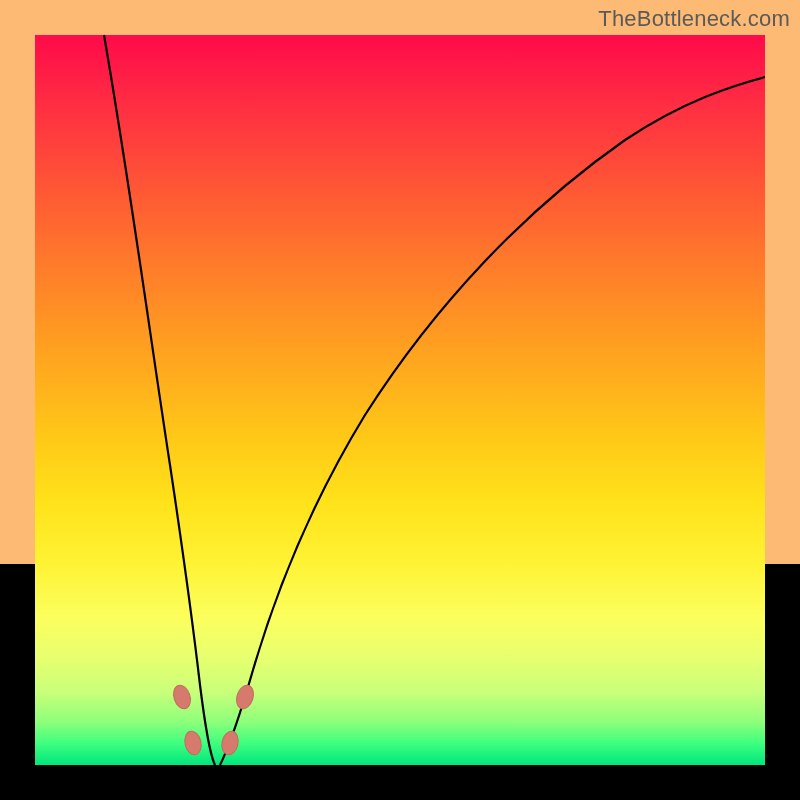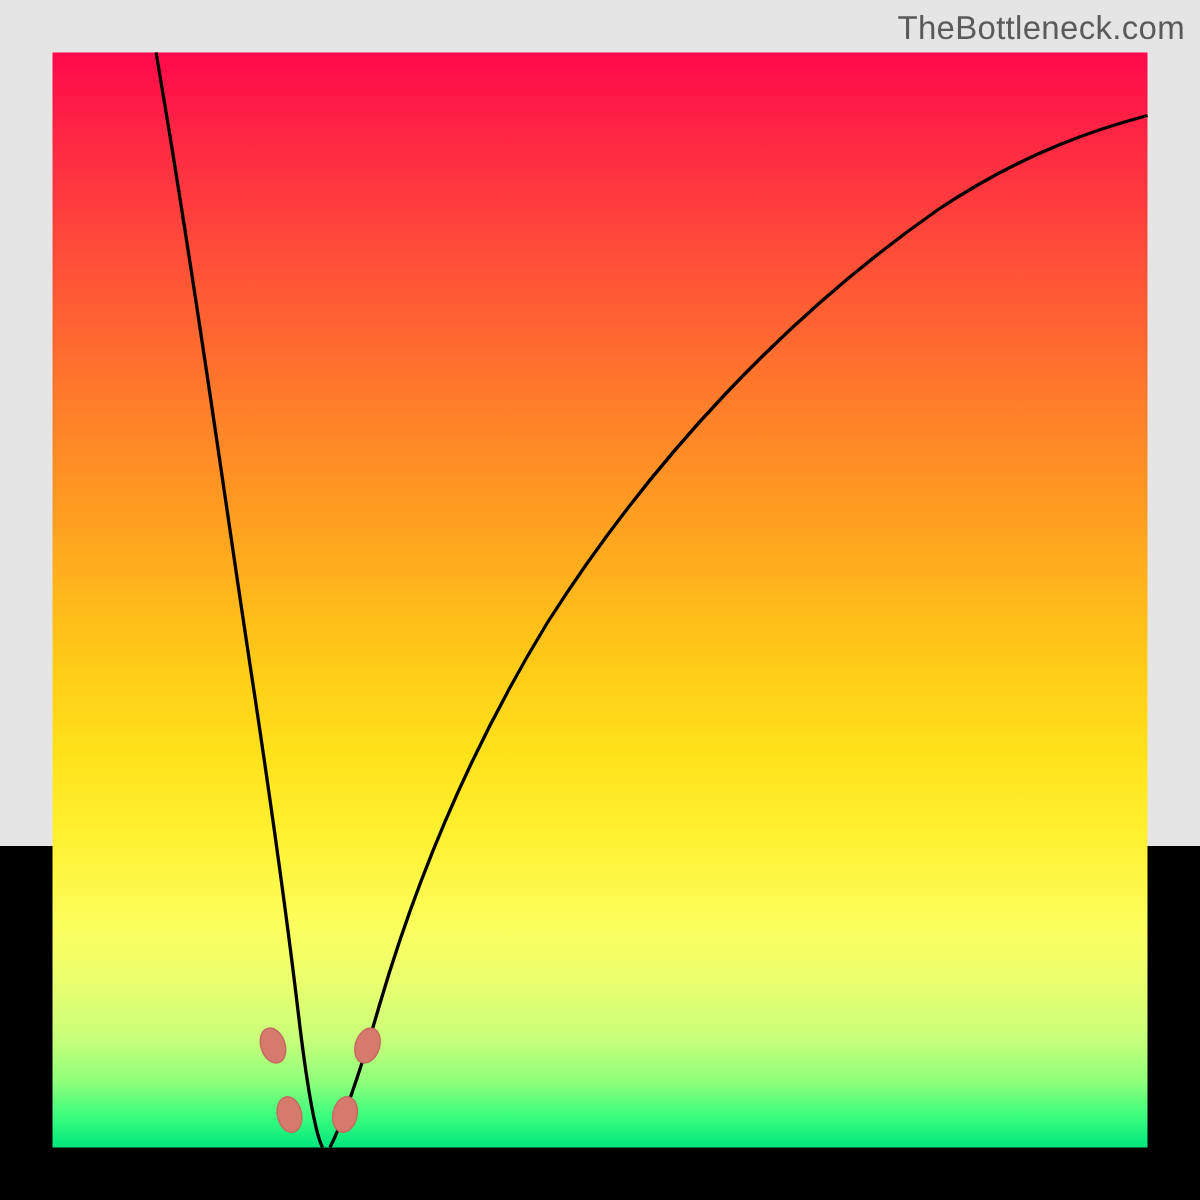--- a/index.html
+++ b/index.html
@@ -10,21 +10,21 @@
     background: #000;
     overflow: hidden;
     font-family: Arial, Helvetica, sans-serif;
   }
   .frame {
     position: absolute;
     left: 0;
     top: 0;
     width: 800px;
     height: 564px;
-    background: #e5e5e5;
+    background: #fdba74;
   }
   .watermark {
     position: absolute;
     top: 6px;
     right: 10px;
     color: #5a5a5a;
     font-size: 22px;
     font-weight: 400;
     letter-spacing: 0.2px;
     user-select: none;

